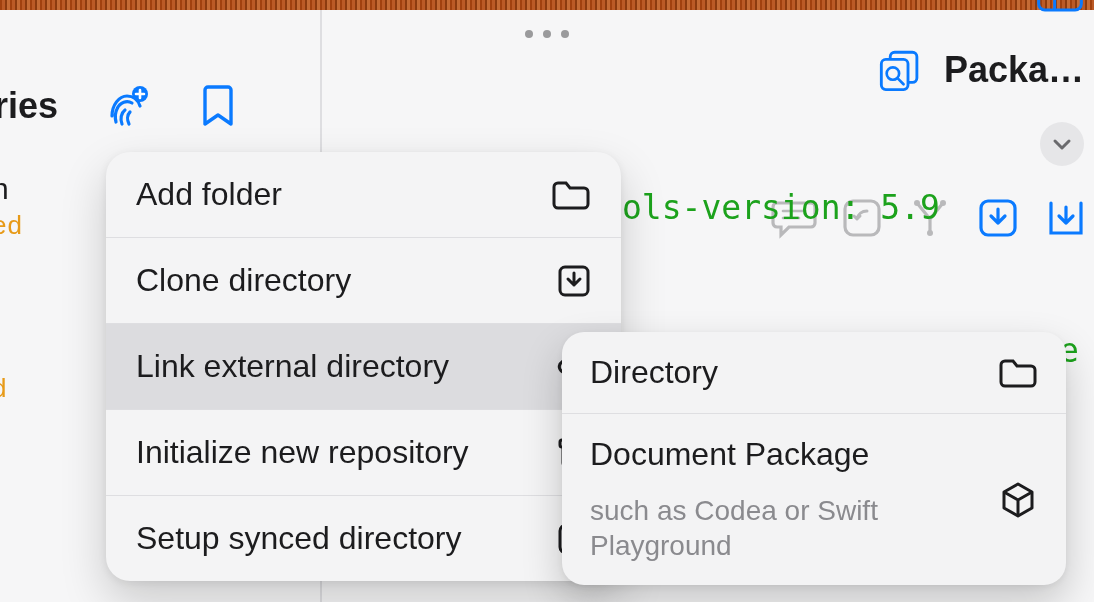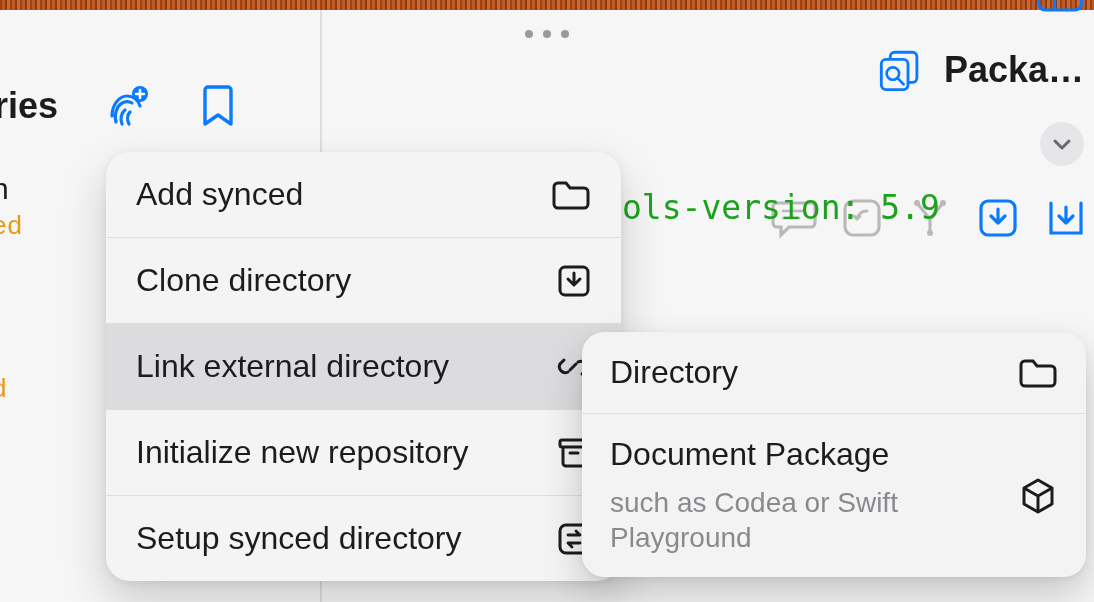--- a/index.html
+++ b/index.html
@@ -81,33 +81,33 @@
     display:flex; align-items:center; justify-content:space-between;
     padding:24px 30px 24px 30px;
     font-size:32px; color:#1c1c1e;
     border-bottom:1.5px solid #dedee1;
   }
   .menu-item:last-child { border-bottom:none;text-align:right; }
   .menu-item.active { background:#dcdcdf; }
 
   
   .submenu {
-    position:absolute; top:332px; left:582px; width:504px;
+    position:absolute; top:332px; left:562px; width:504px;
     background:#f3f3f4; border-radius:22px;
     box-shadow:0 2px 6px rgba(0,0,0,.06),0 18px 40px rgba(0,0,0,.20);
     overflow:hidden;
   }
   .sub-item {
     display:flex; align-items:center; justify-content:space-between;
     padding:22px 28px 22px 28px;
     border-bottom:1.5px solid #dedee1;
   }
   .sub-item:last-child { border-bottom:none; }
   .sub-title { font-size:32px; color:#1c1c1e; }
-  .sub-sub { font-size:28px; color:#8a8a8e; line-height:1.25; margin-top:12px; max-width:320px; }
+  .sub-sub { font-size:28px; color:#8a8a8e; line-height:1.25; margin-top:20px; max-width:320px; }
 </style>
 </head>
 <body>
 
 <div class="titlebar-wood"></div>
 
 <div class="three-dots">
   <span></span>
   <span></span>
   <span></span>
@@ -204,21 +204,21 @@
   </div>
 </div>
 
 <div class="code-area">
   <div class="code-line">ols-version: 5.9</div>
   <div class="code-line code-line2">e is automatically gene</div>
 </div>
 
 <div class="menu">
   <div class="menu-item">
-    <span>Add synced</span>
+    <span>Add folder</span>
     <span>
       <svg width="40" height="32" viewBox="0 0 40 32" fill="none">
         <path d="M3 8a4 4 0 0 1 4-4h8l4 5h14a4 4 0 0 1 4 4v12a4 4 0 0 1-4 4H7a4 4 0 0 1-4-4V8z" stroke="#1c1c1e" stroke-width="3"></path>
       </svg>
     </span>
   </div>
   <div class="menu-item">
     <span>Clone directory</span>
     <span>
       <svg width="34" height="34" viewBox="0 0 34 34" fill="none">

